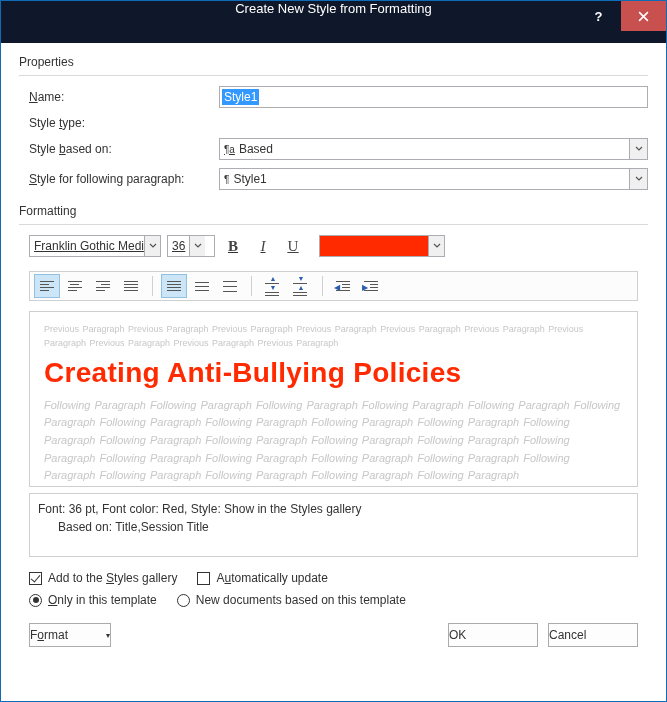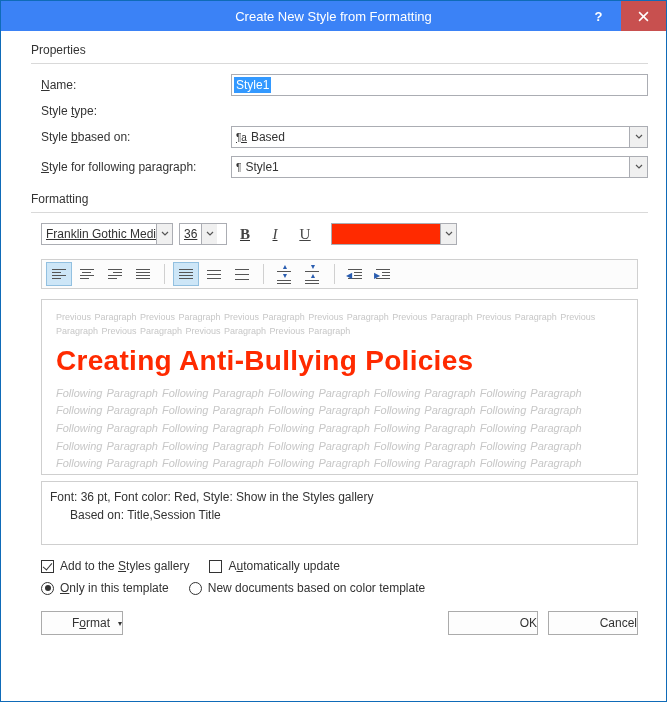--- a/index.html
+++ b/index.html
@@ -1,25 +1,25 @@
 <!DOCTYPE html>
 <html><head>
 <meta charset="utf-8">
 <style>
 * { box-sizing: border-box; margin: 0; padding: 0; font-family: "Segoe UI", Tahoma, sans-serif; }
 body { background: #fff; font-size: 12px; color: #333; }
 .window { width: 667px; height: 702px; border: 1px solid #0f6bb8; background: #fff; display: flex; flex-direction: column; }
-.titlebar { height: 30px; background: #3b82f6; display: flex; align-items: center; position: relative; }
+.titlebar { height: 42px; background: #0f172a; display: flex; position: relative; }
 .titlebar-title { flex: 1; text-align: center; color: #fff; font-size: 13px; font-weight: 400; }
 .titlebar-btns { position: absolute; right: 0; top: 0; height: 100%; display: flex; }
 .titlebar-btn { width: 45px; height: 30px; display: flex; align-items: center; justify-content: center; color: #fff; font-size: 14px; }
 .titlebar-btn.help { font-weight: bold; font-size: 13px; }
 .titlebar-btn.close { background: #c8504f; }
 .titlebar-btn.close svg { width: 11px; height: 11px; }
-.content { flex: 1; padding: 12px 18px 14px 18px; display: flex; flex-direction: column; margin-left: 12px; }
+.content { flex: 1; padding: 12px 18px 14px 18px; display: flex; flex-direction: column; }
 .fieldset-label { font-size: 12px; color: #333; margin-bottom: 4px; }
 .fieldset-line { border-top: 1px solid #d9d9d9; margin-bottom: 10px; margin-top: 2px; }
 .form-row { display: flex; align-items: center; margin-bottom: 8px; padding-left: 10px; }
 .form-label { width: 190px; font-size: 12px; }
 .form-label .ul { text-decoration: underline; }
 .text-input-sel { flex: 1; height: 22px; border: 1px solid #abadb3; padding: 0; display: flex; align-items: center; background: #fff; }
 .text-input-sel span { background: #3399ff; color: #fff; padding: 1px 2px; margin-left: 2px; font-size: 12px; }
 .select-wrap { flex: 1; height: 22px; border: 1px solid #abadb3; background: #fff; display: flex; align-items: center; position: relative; }
 .select-wrap .sel-content { flex: 1; padding: 0 4px; font-size: 12px; display: flex; align-items: center; gap: 4px; }
 .select-wrap .dd-btn { width: 18px; height: 100%; border-left: 1px solid #abadb3; background: #f0f0f0; display: flex; align-items: center; justify-content: center; }
@@ -59,21 +59,21 @@
 .desc-box .line2 { padding-left: 20px; }
 .options { padding: 0 10px; font-size: 12px; }
 .opt-row { display: flex; align-items: center; gap: 20px; margin-bottom: 8px; }
 .chk, .rdo { display: flex; align-items: center; gap: 6px; }
 .chk-box { width: 13px; height: 13px; border: 1px solid #333; background: #fff; display: flex; align-items: center; justify-content: center; }
 .chk-box.checked::after { content: ""; width: 8px; height: 4px; border-left: 1.5px solid #333; border-bottom: 1.5px solid #333; transform: rotate(-50deg); margin-top: -2px; }
 .rdo-box { width: 13px; height: 13px; border: 1px solid #333; border-radius: 50%; background: #fff; display: flex; align-items: center; justify-content: center; }
 .rdo-box.checked::after { content: ""; width: 6px; height: 6px; background: #333; border-radius: 50%; }
 .ul { text-decoration: underline; }
 .footer { display: flex; padding: 8px 10px 0 10px; align-items: center; }
-.btn { height: 24px; border: 1px solid #ababab; background: #fdfdfd; font-size: 12px; min-width: 90px; display: flex; align-items: center; justify-content: flex-end; gap: 8px; }
+.btn { height: 24px; border: 1px solid #ababab; background: #fdfdfd; font-size: 12px; min-width: 90px; display: flex; align-items: center; justify-content: space-between; gap: 8px; }
 .btn.format { min-width: 82px; }
 .btn .caret { font-size: 8px; }
 .spacer { flex: 1; }
 .btn + .btn { margin-left: 10px; }
 </style>
 </head>
 <body>
 
 <div class="window">
   <div class="titlebar">
@@ -98,21 +98,21 @@
       <div class="text-input-sel">
           <span>Style1</span>
         </div>
     </div>
 
     <div class="form-row">
       <div class="form-label"><span>Style </span><span class="ul">t</span><span>ype:</span></div>
     </div>
 
     <div class="form-row">
-      <div class="form-label"><span>Style </span><span class="ul">b</span><span>based on:</span></div>
+      <div class="form-label"><span>Style </span><span class="ul">b</span><span>ased on:</span></div>
       <div class="select-wrap">
         <div class="sel-content">
             <span class="para-icon"><u>¶a</u></span>
             <span>Based</span>
           </div>
         <div class="dd-btn">
             <svg viewBox="0 0 8 6">
               <path d="M1 1 L4 4 L7 1" fill="none" stroke="#555" stroke-width="1.2"></path>
             </svg>
           </div>
@@ -286,21 +286,21 @@
           <span><span>A</span><span class="ul">u</span><span>tomatically update</span></span>
         </div>
       </div>
       <div class="opt-row">
         <div class="rdo">
           <div class="rdo-box checked"></div>
           <span><span class="ul">O</span><span>nly in this template</span></span>
         </div>
         <div class="rdo">
           <div class="rdo-box"></div>
-          <span>New documents based on color template</span>
+          <span>New documents based on this template</span>
         </div>
       </div>
     </div>
 
     <div class="footer">
       <div class="btn format">
         <span><span>F</span><span class="ul">o</span><span>rmat</span></span>
         <span class="caret">▾</span>
       </div>
       <div class="spacer"></div>

